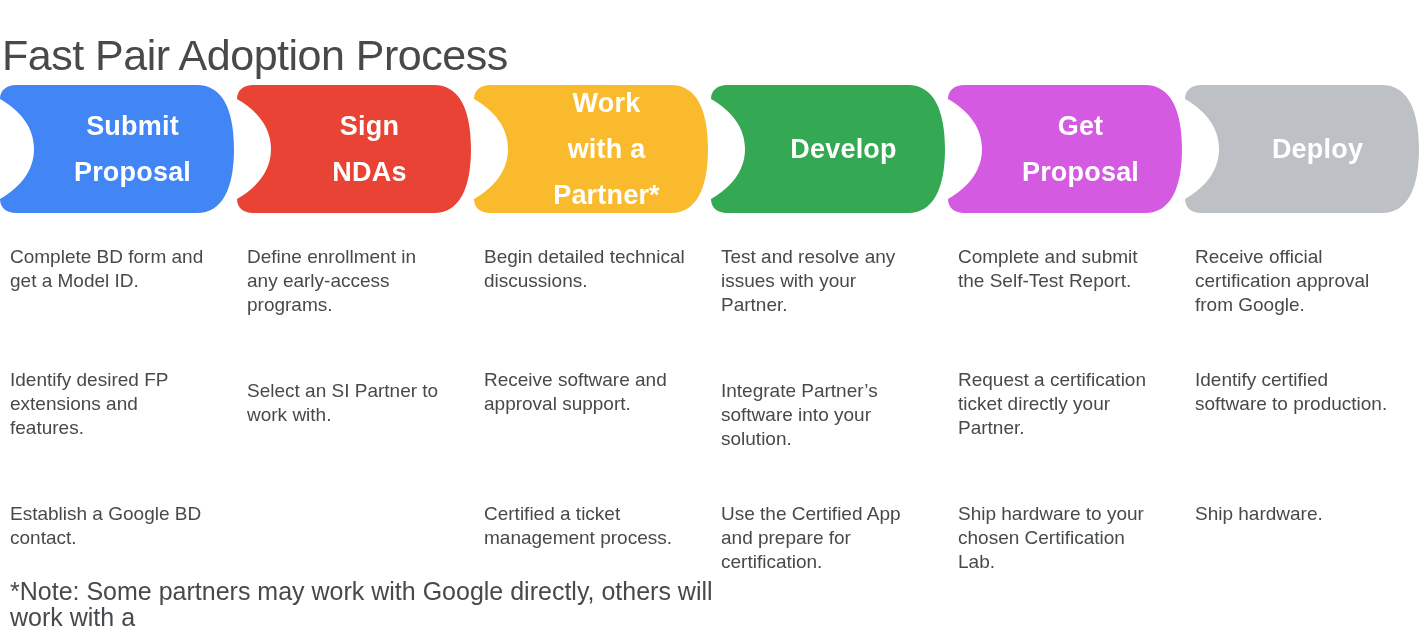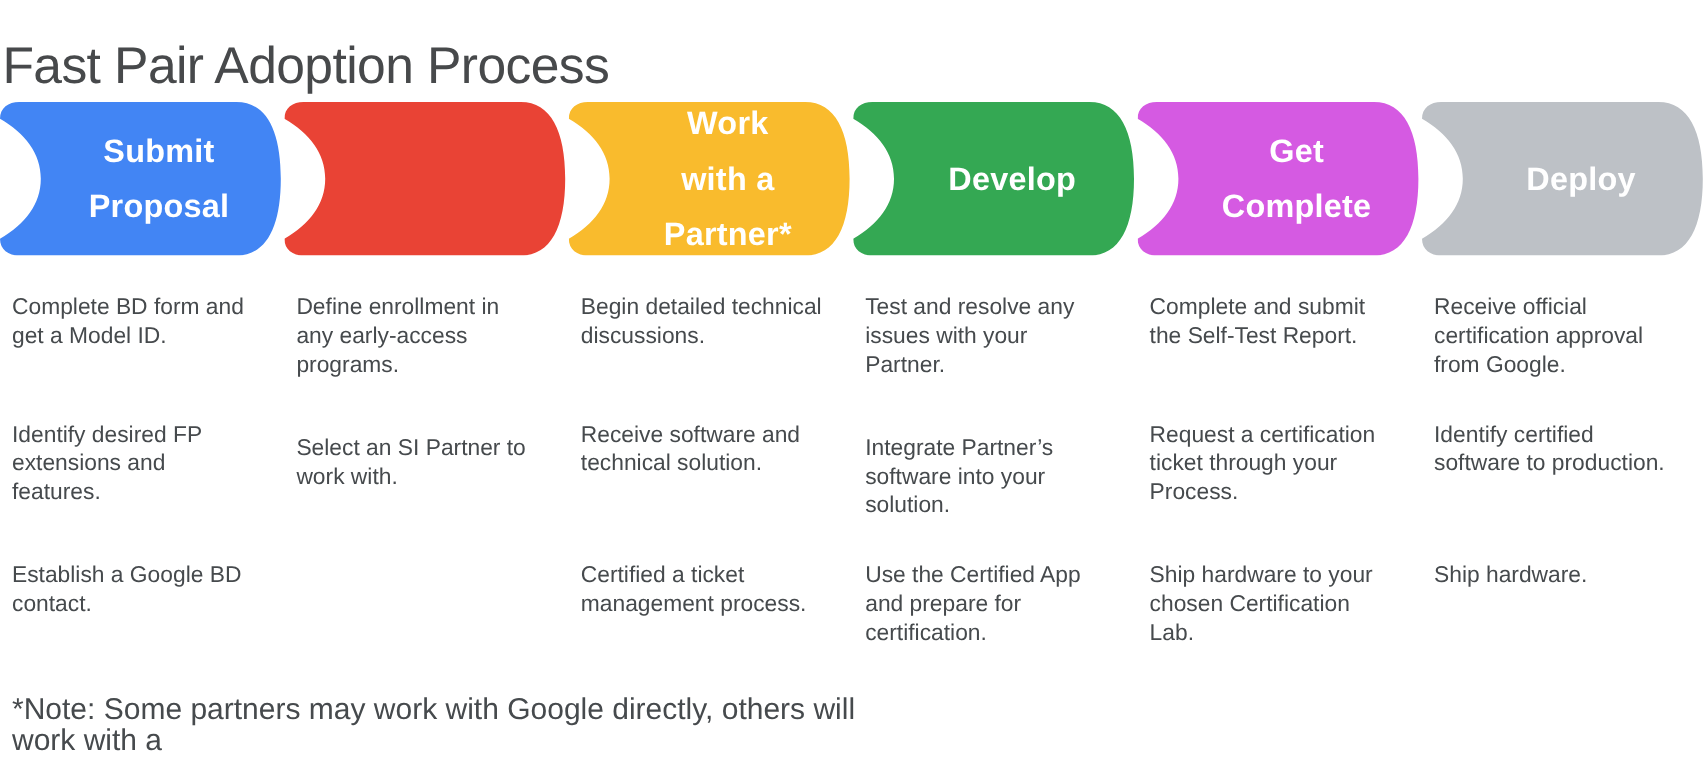--- a/index.html
+++ b/index.html
@@ -33,21 +33,21 @@
     color:#ffffff;font-size:27px;line-height:46px;font-weight:700;
     white-space:pre-line;
     letter-spacing:0.2px;
   }
   .steps{
     margin-top:32px;
     padding:0 26px 0 10px;
     color:#464a4d;
     font-size:19px;line-height:24px;
   }
-  .step{white-space:normal;}
+  .step{white-space:normal;margin-top:17px;}
   .step.r1{height:106px;}
   .step.r2{height:117px;}
   .step.r3{height:115px;}
   .footnote{
     position:absolute;top:578px;left:10px;width:720px;
     color:#464a4d;font-size:25px;line-height:26px;
     white-space:pre-line;
   }
 </style>
 </head>
@@ -86,20 +86,22 @@
                L 197 0
                C 222 0 234 24 234 64
                C 234 104 222 128 197 128
                L 16 128
                C 7 128 0 123 0 114
                C 21 102 34 85 34 64
                C 34 43 21 26 0 14
                C 0 5 7 0 16 0
                Z" fill="#E94335"></path>
     </svg>
+    <div class="stage-label">Sign
+NDAs</div>
     <div class="steps">
       <div class="step r2">Define enrollment in any early-access programs.</div>
       <div class="step r3">Select an SI Partner to work with.</div>
     </div>
   </div>
 
   <div class="stage">
     <svg class="stage-shape" viewBox="0 0 237 128" preserveAspectRatio="none" aria-hidden="true">
       <path d="M 16 0
                L 197 0
@@ -110,21 +112,21 @@
                C 21 102 34 85 34 64
                C 34 43 21 26 0 14
                C 0 5 7 0 16 0
                Z" fill="#F9BB2D"></path>
     </svg>
     <div class="stage-label">Work
 with a
 Partner*</div>
     <div class="steps">
       <div class="step r1">Begin detailed technical discussions.</div>
-      <div class="step r2">Receive software and technical solution.</div>
+      <div class="step r2">Receive software and approval support.</div>
       <div class="step r3">Certified a ticket management process.</div>
     </div>
   </div>
 
   <div class="stage">
     <svg class="stage-shape" viewBox="0 0 237 128" preserveAspectRatio="none" aria-hidden="true">
       <path d="M 16 0
                L 197 0
                C 222 0 234 24 234 64
                C 234 104 222 128 197 128
@@ -150,24 +152,24 @@
                C 222 0 234 24 234 64
                C 234 104 222 128 197 128
                L 16 128
                C 7 128 0 123 0 114
                C 21 102 34 85 34 64
                C 34 43 21 26 0 14
                C 0 5 7 0 16 0
                Z" fill="#D55AE2"></path>
     </svg>
     <div class="stage-label">Get
-Complete</div>
+Proposal</div>
     <div class="steps">
       <div class="step r1">Complete and submit the Self-Test Report.</div>
-      <div class="step r2">Request a certification ticket through your Process.</div>
+      <div class="step r2">Request a certification ticket directly your Partner.</div>
       <div class="step r3">Ship hardware to your chosen Certification Lab.</div>
     </div>
   </div>
 
   <div class="stage">
     <svg class="stage-shape" viewBox="0 0 237 128" preserveAspectRatio="none" aria-hidden="true">
       <path d="M 16 0
                L 197 0
                C 222 0 234 24 234 64
                C 234 104 222 128 197 128

